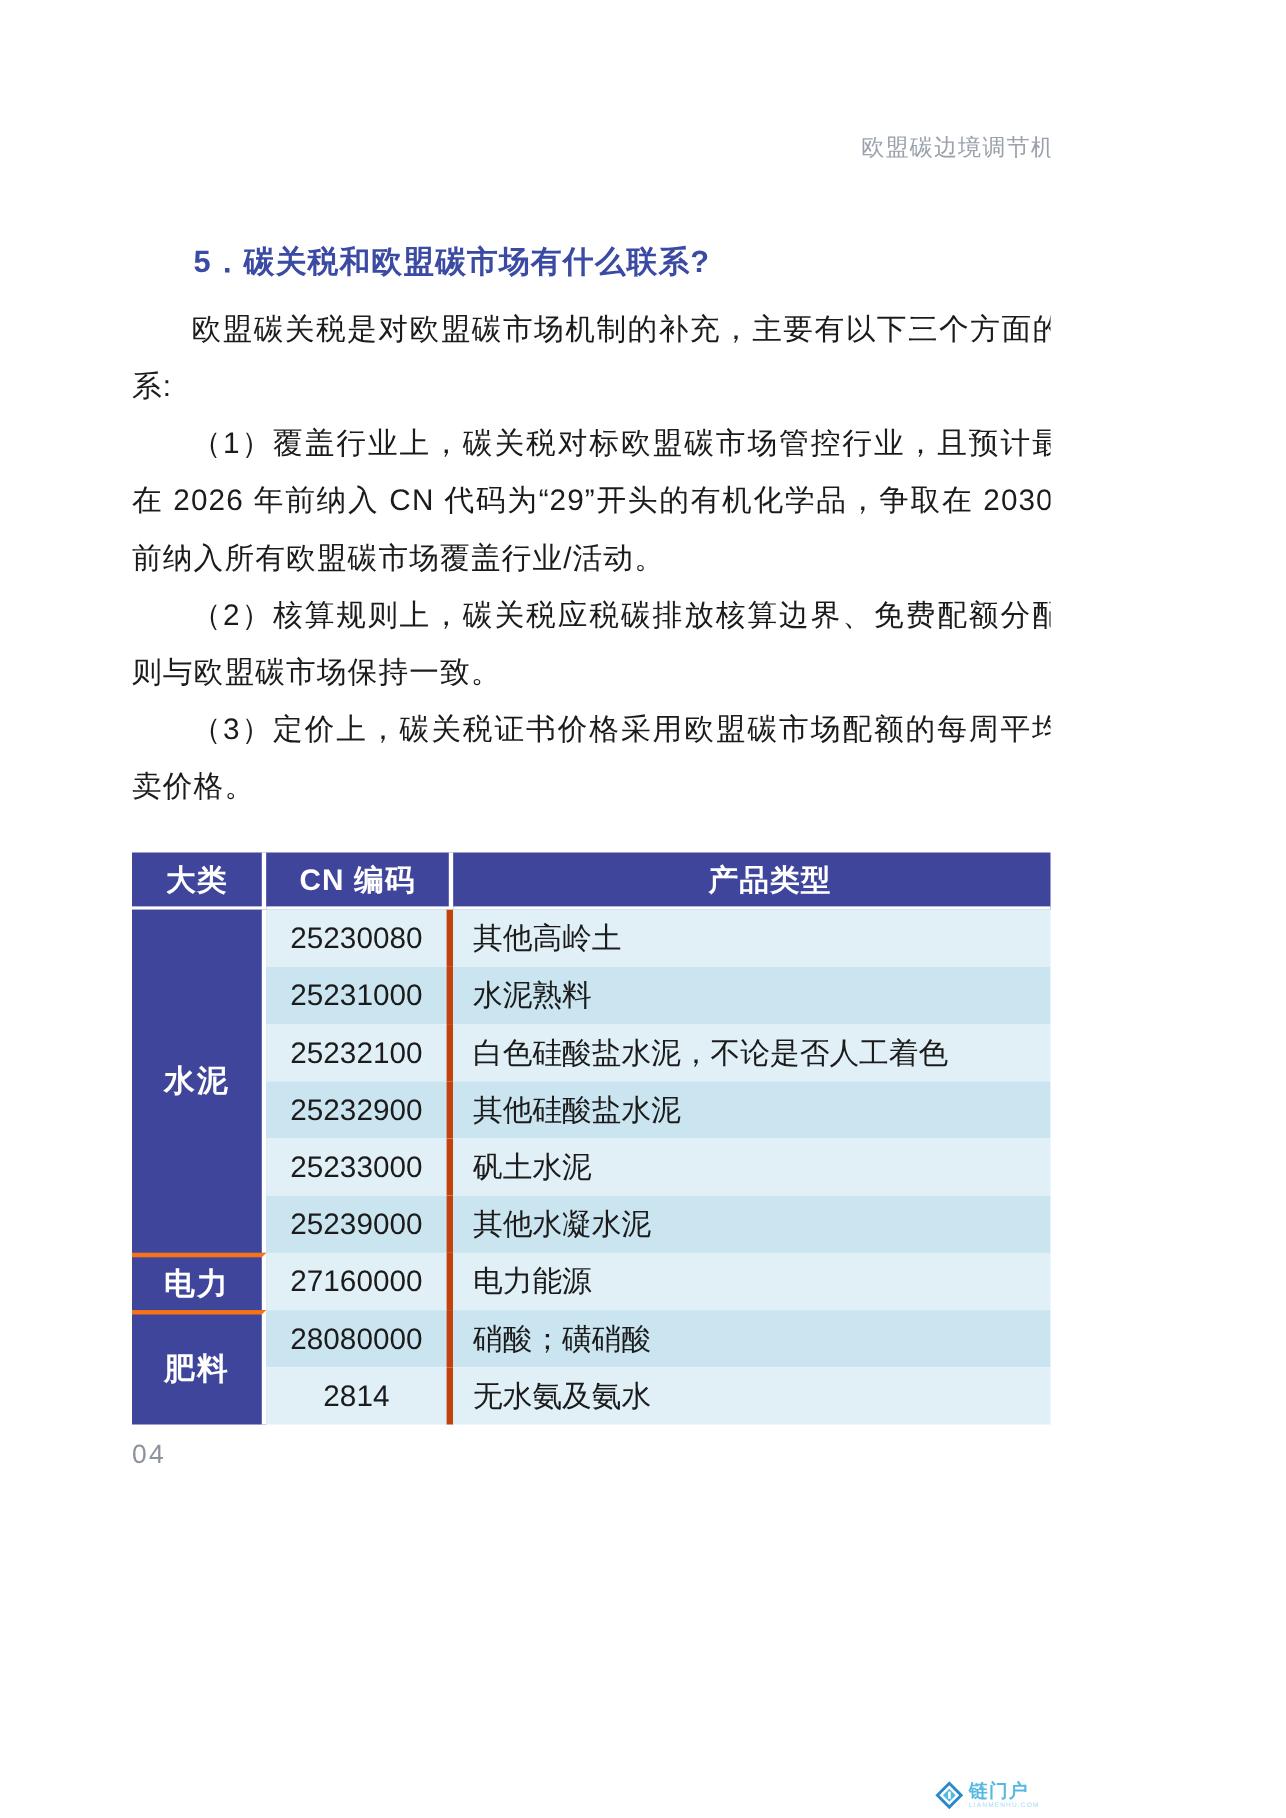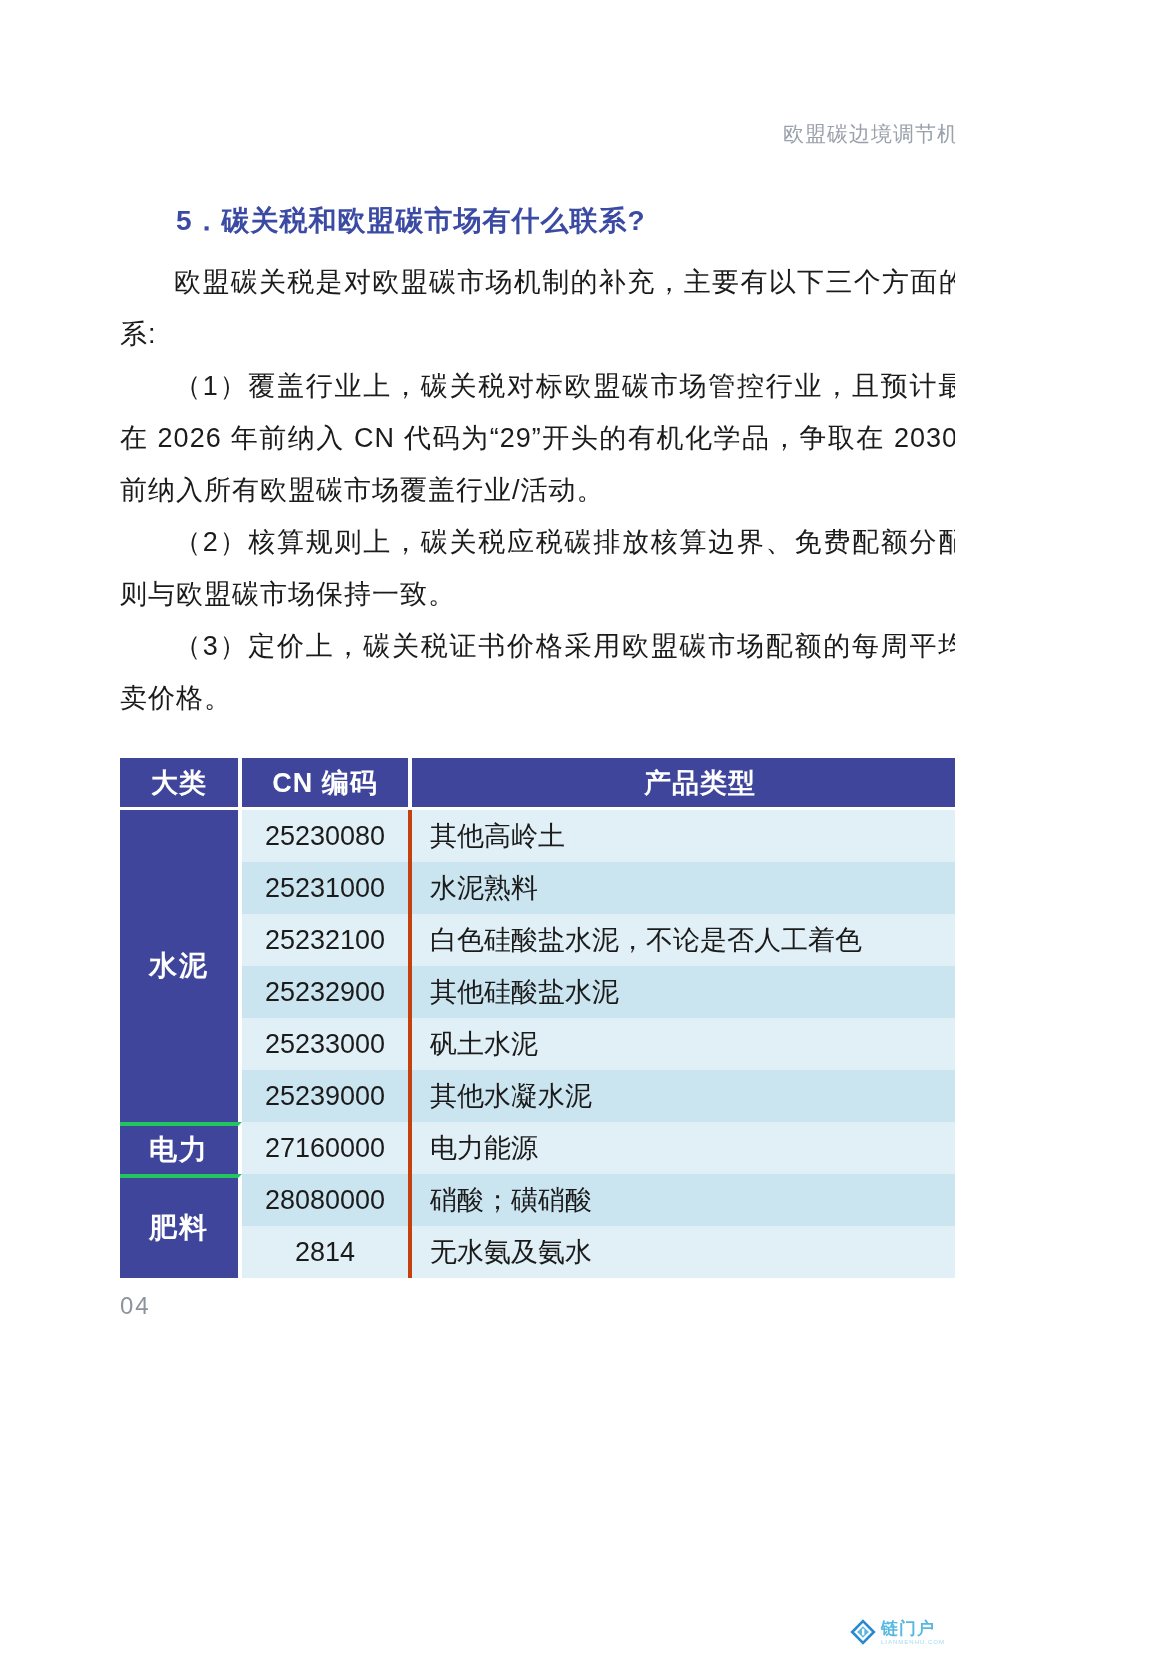--- a/index.html
+++ b/index.html
@@ -45,21 +45,21 @@
     background:var(--accent-indigo);
   }
   .section-heading{
     color:var(--heading-blue);
     font-weight:bold;
     font-size:28px;
     line-height:34px;
     text-indent:2em;
     letter-spacing:1px;
   }
-  .heading-5{margin-top:52px;}
+  .heading-5{margin-top:69px;}
   .heading-6{margin-top:18px;margin-bottom:14px;}
   .para{
     font-size:27px;
     line-height:52px;
     color:var(--text-black);
     text-align:justify;
     text-indent:2em;
     letter-spacing:1px;
   }
   .para.first{margin-top:18px;}
@@ -93,24 +93,24 @@
   .product-table td.cat{
     background:var(--accent-indigo);
     color:#fff;
     font-weight:bold;
     font-size:28px;
     text-align:center;
     vertical-align:middle;
     letter-spacing:2px;
     border-right:4px solid #fff;
   }
-  .product-table td.cat.group-start{border-top:4px solid #22c55e;}
+  .product-table td.cat.group-start{border-top:4px solid #f97316;}
   .product-table td.code{
     text-align:center;
-    border-right:4px solid #c2410c;
+    border-right:6px solid #c2410c;
   }
   .product-table td.product{
     text-align:left;
     padding-left:18px;
   }
   tr.row-light td.code,tr.row-light td.product{background:var(--row-light);}
   tr.row-dark td.code,tr.row-dark td.product{background:var(--row-dark);}
   .page-footer{
     margin-top:14px;
   }

